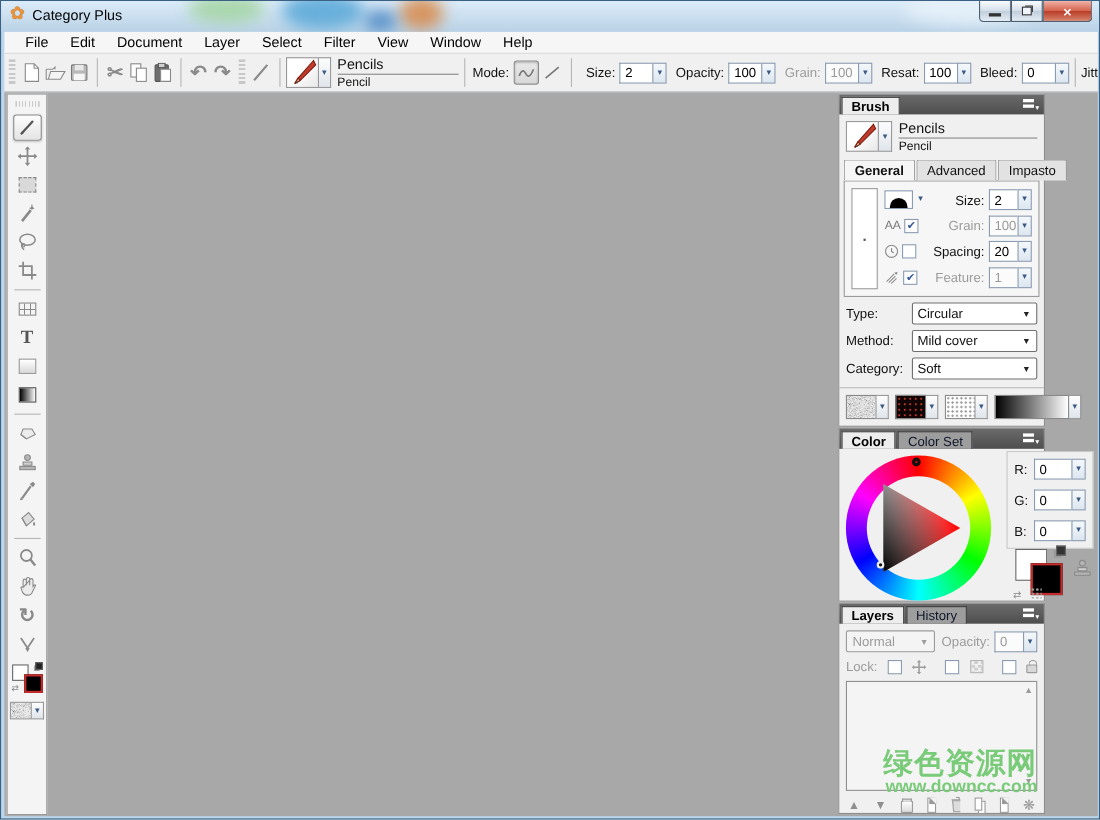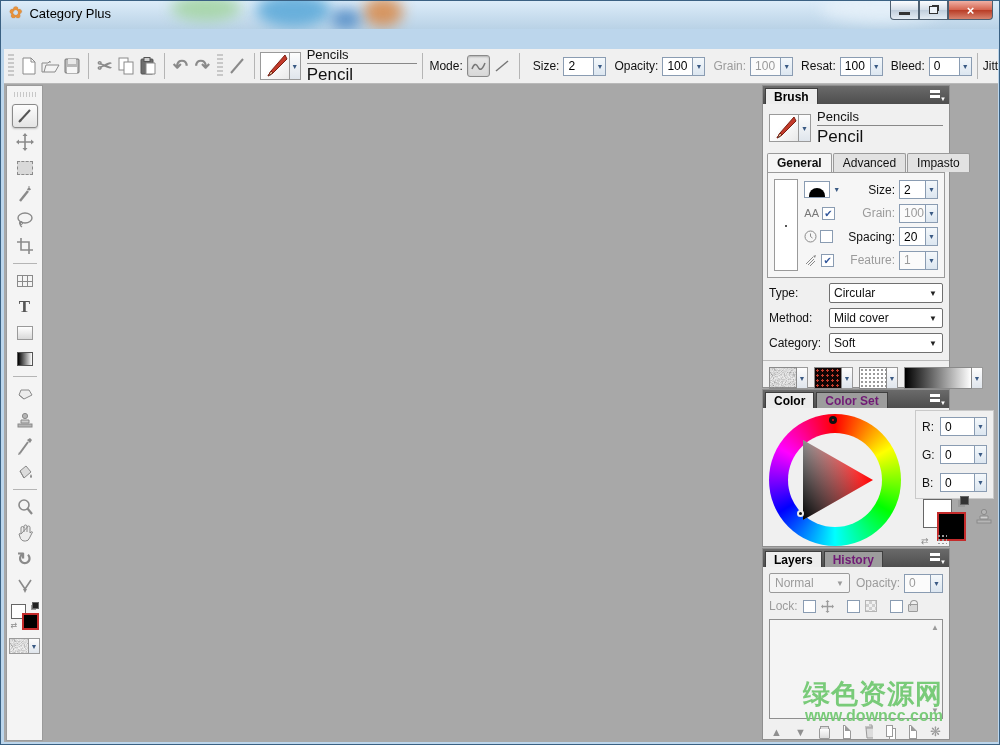--- a/index.html
+++ b/index.html
@@ -30,21 +30,21 @@
   .toolbar { position:absolute; left:3px; top:48px; width:994px; height:35px; background:#f0f0f0;
     border-bottom:1px solid #b9b9b9; display:flex; align-items:center; overflow:hidden; white-space:nowrap; }
   .grip { width:7px; height:24px; margin:0 4px; background:repeating-linear-gradient(180deg,#c8c8c8 0 2px,#f0f0f0 2px 4px); }
   .tbtn { width:24px; height:24px; display:flex; align-items:center; justify-content:center; color:#8a8a8a; }
   .tsep { width:1px; height:26px; background:#b5b5b5; margin:0 5px; }
   .glyph18 { font-size:18px; line-height:18px; font-weight:bold; }
   .pencil-chip { width:30px; height:28px; border:1px solid #9a9a9a; background:linear-gradient(135deg,#ffffff 40%,#e8e8e8); position:relative; }
   .ddbtn { width:12px; height:28px; border:1px solid #9a9a9a; border-left:none; background:linear-gradient(#fdfdfd,#dfe5ec); display:flex; align-items:center; justify-content:center; color:#3a5a84; font-size:8px; }
   .brush-cat-wrap { margin-left:6px; width:122px; }
   .brush-cat { font-size:13px; border-bottom:1px solid #888; padding-bottom:1px; }
-  .brush-var { font-size:17px; padding-top:1px; }
+  .brush-var { font-size:11px; padding-top:1px; }
   .mode-btn { width:26px; height:22px; display:flex; align-items:center; justify-content:center; }
   .mode-btn.sel { border:1px solid #8a8a8a; border-radius:3px; background:linear-gradient(#e9e9e9,#d8d8d8); box-shadow:inset 0 1px 2px rgba(0,0,0,.25); }
   .field { display:flex; align-items:center; margin-left:8px; }
   .field label { margin-right:4px; }
   .spin { display:flex; height:19px; }
   .spin input { width:30px; height:19px; border:1px solid #8a9cb2; border-right:none; font-family:"Liberation Sans",sans-serif; font-size:12px; padding-left:4px; background:#fff; }
   .spin .dda { width:13px; height:19px; border:1px solid #8a9cb2; background:linear-gradient(#f4f8fb,#dce6f0); display:flex; align-items:center; justify-content:center; font-size:7px; color:#3a5a84; }
   .disabled, .disabled label { color:#9b9b9b !important; }
   .disabled input { color:#9b9b9b; background:#fbfbfb; }
 
@@ -73,21 +73,21 @@
   .fgbg .swap { position:absolute; left:0; bottom:0; font-size:8px; color:#8a8a8a; }
   .pattern-chip { width:20px; height:16px; border:1px solid #9a9a9a; }
   .pattern-row { display:flex; align-items:center; margin-top:8px; }
   .pattern-row .dda2 { width:11px; height:16px; border:1px solid #9a9a9a; border-left:none; background:linear-gradient(#fdfdfd,#dfe5ec); font-size:7px; color:#3a5a84; display:flex; align-items:center; justify-content:center; }
 
   
   .rightcol { position:absolute; left:758px; top:1px; width:188px; height:656px; display:flex; flex-direction:column; }
   .panel { background:#f0f0f0; border:1px solid #8f8f8f; position:relative; }
   .phead { height:18px; background:linear-gradient(#6a6a6a,#4e4e4e); display:flex; align-items:flex-end; position:relative; }
   .ptab { height:16px; padding:1px 8px 0; font-size:12px; background:#ededed; color:#000; font-weight:bold; margin-left:2px; border:1px solid #3f3f3f; border-bottom:none; }
-  .ptab.inactive { background:#9d9d9d; color:#701a75; font-weight:bold; }
+  .ptab.inactive { background:#9d9d9d; color:#0f172a; font-weight:normal; }
   .pmenu { position:absolute; right:4px; top:3px; width:15px; height:12px; }
   .pmenu::before { content:""; position:absolute; left:0; top:1px; width:10px; height:3px; background:#fff; box-shadow:0 5px 0 #fff; }
   .pmenu .pmarrow { position:absolute; right:-1px; bottom:-1px; font-size:6px; color:#fff; }
 
   
   .brush-sel-row { display:flex; align-items:center; padding:5px 6px 4px; }
   .tabs { display:flex; margin:2px 0 0 4px; }
   .tab { padding:2px 9px; font-size:12px; border:1px solid #9a9a9a; border-bottom:none; background:#e2e2e2; margin-right:1px; border-radius:2px 2px 0 0; }
   .tab.active { background:#f6f6f6; font-weight:bold; position:relative; top:0;text-align:center; }
   .groupbox { border:1px solid #9a9a9a; background:#f6f6f6; margin:0 4px; padding:6px; display:flex; }
@@ -129,21 +129,21 @@
   .cswatches .mini { position:absolute; right:0; top:0; width:9px; height:9px; background:#333; border:1px solid #666; box-shadow:-3px 3px 0 -1px #9a9a9a; }
   .cswatches .swap { position:absolute; left:-2px; bottom:-4px; font-size:9px; color:#8a8a8a; }
   .stamp-ico { position:absolute; left:212px; top:118px; color:#8a8a8a; }
   .grip-corner { position:absolute; right:2px; bottom:2px; width:10px; height:10px;
     background:radial-gradient(#9a9a9a 1px,transparent 1.3px); background-size:4px 4px; }
 
   
   .lay-controls { display:flex; align-items:center; padding:6px 6px 0; gap:6px; }
   .lay-combo { width:110px; height:20px; border:1px solid #9a9a9a; background:#f4f4f4; color:#9b9b9b; display:flex; align-items:center; padding:0 5px; position:relative; border-radius:2px; }
   .lay-combo .carrow { position:absolute; right:5px; font-size:8px; color:#9b9b9b; }
-  .lock-row { display:flex; align-items:center; gap:5px; padding:6px 6px 0; color:#9b9b9b; }
+  .lock-row { display:flex; align-items:center; gap:5px; padding:6px 6px 0; color:#9b9b9b;justify-content:space-between; }
   .checker { width:12px; height:12px; border:1px solid #b5b5b5;
     background:repeating-conic-gradient(#cfcfcf 0 25%,#f0f0f0 0 50%); background-size:6px 6px; }
   .lock-glyph { width:10px; height:8px; border:1px solid #9b9b9b; border-radius:1px; position:relative; margin-top:4px; background:#d8d8d8; }
   .lock-glyph::before { content:""; position:absolute; left:1px; top:-5px; width:6px; height:5px; border:1px solid #9b9b9b; border-bottom:none; border-radius:4px 4px 0 0; }
   .lay-list { margin:6px 6px 0; height:100px; background:#f4f4f4; border:1px solid #8f8f8f; position:relative; }
   .scroll-up { position:absolute; right:3px; top:3px; font-size:8px; color:#9a9a9a; }
   .scroll-dn { position:absolute; right:3px; bottom:3px; font-size:8px; color:#9a9a9a; }
   .lay-btns { display:flex; align-items:center; gap:13px; padding:5px 8px; color:#8f8f8f; }
   .tri { font-size:11px; color:#8f8f8f; }
   .ico-folder { width:16px; height:11px; background:linear-gradient(#fdfdfd,#dcdcdc); border:1px solid #9a9a9a; border-radius:1px; position:relative; margin-top:3px; }
@@ -178,20 +178,31 @@
         </div>
       <div class="winbtn">
           <div class="restore-glyph"></div>
         </div>
       <div class="winbtn close">
           <span>×</span>
         </div>
     </div>
   </div>
 
+  <div class="menubar">
+    <span class="menu-item">File</span>
+    <span class="menu-item">Edit</span>
+    <span class="menu-item">Document</span>
+    <span class="menu-item">Layer</span>
+    <span class="menu-item">Select</span>
+    <span class="menu-item">Filter</span>
+    <span class="menu-item">View</span>
+    <span class="menu-item">Window</span>
+    <span class="menu-item">Help</span>
+  </div>
 
   <div class="toolbar">
     <div class="grip"></div>
     <div class="tbtn">
       <svg class="icon" width="16" height="18">
           <path d="M2 1h8l4 4v12H2z" fill="#fff" stroke="#8a8a8a"></path>
           <path d="M10 1v4h4" fill="none" stroke="#8a8a8a"></path>
         </svg>
     </div>
     <div class="tbtn">

